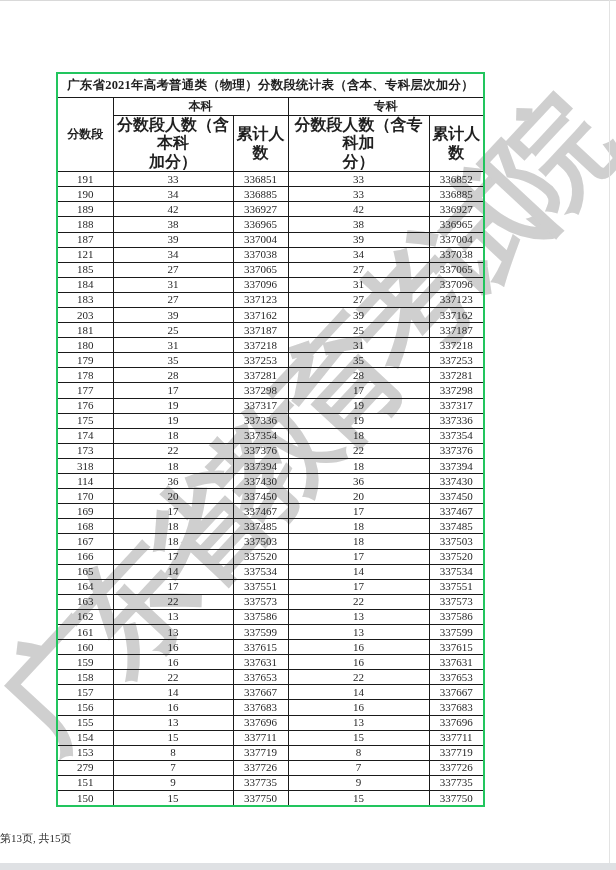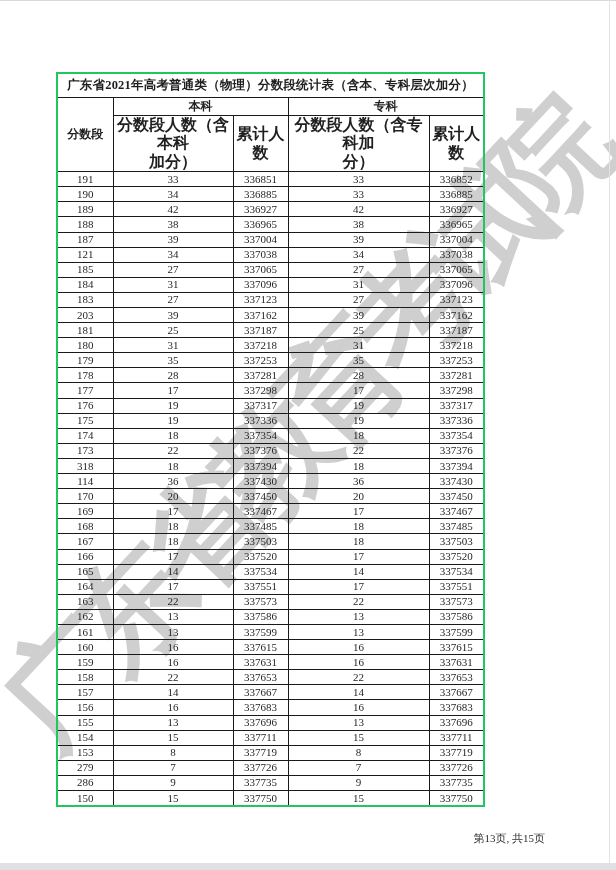--- a/index.html
+++ b/index.html
@@ -62,21 +62,21 @@
   th.wrap { white-space:pre-line; }
   tbody td {
     height:14.1px;
     font-size:11px;
     line-height:13px;
     font-weight:normal;
     color:#262626;
   }
   .footer {
     position:absolute; top:831px; left:0; width:545px;
-    text-align:right;
+    text-align:left;
     font-size:11px;
     color:#2e2e2e;
     z-index:1;
   }
   .right-edge {
     position:absolute; top:0; left:609px; width:1px; bottom:7px;
     background:#e3e3e3;
   }
   .bottom-edge {
     position:absolute; left:0; right:0; bottom:0; height:7px;
@@ -391,21 +391,21 @@
         <td>337719</td>
       </tr>
       <tr>
         <td>279</td>
         <td>7</td>
         <td>337726</td>
         <td>7</td>
         <td>337726</td>
       </tr>
       <tr>
-        <td>286</td>
+        <td>151</td>
         <td>9</td>
         <td>337735</td>
         <td>9</td>
         <td>337735</td>
       </tr>
       <tr>
         <td>150</td>
         <td>15</td>
         <td>337750</td>
         <td>15</td>

